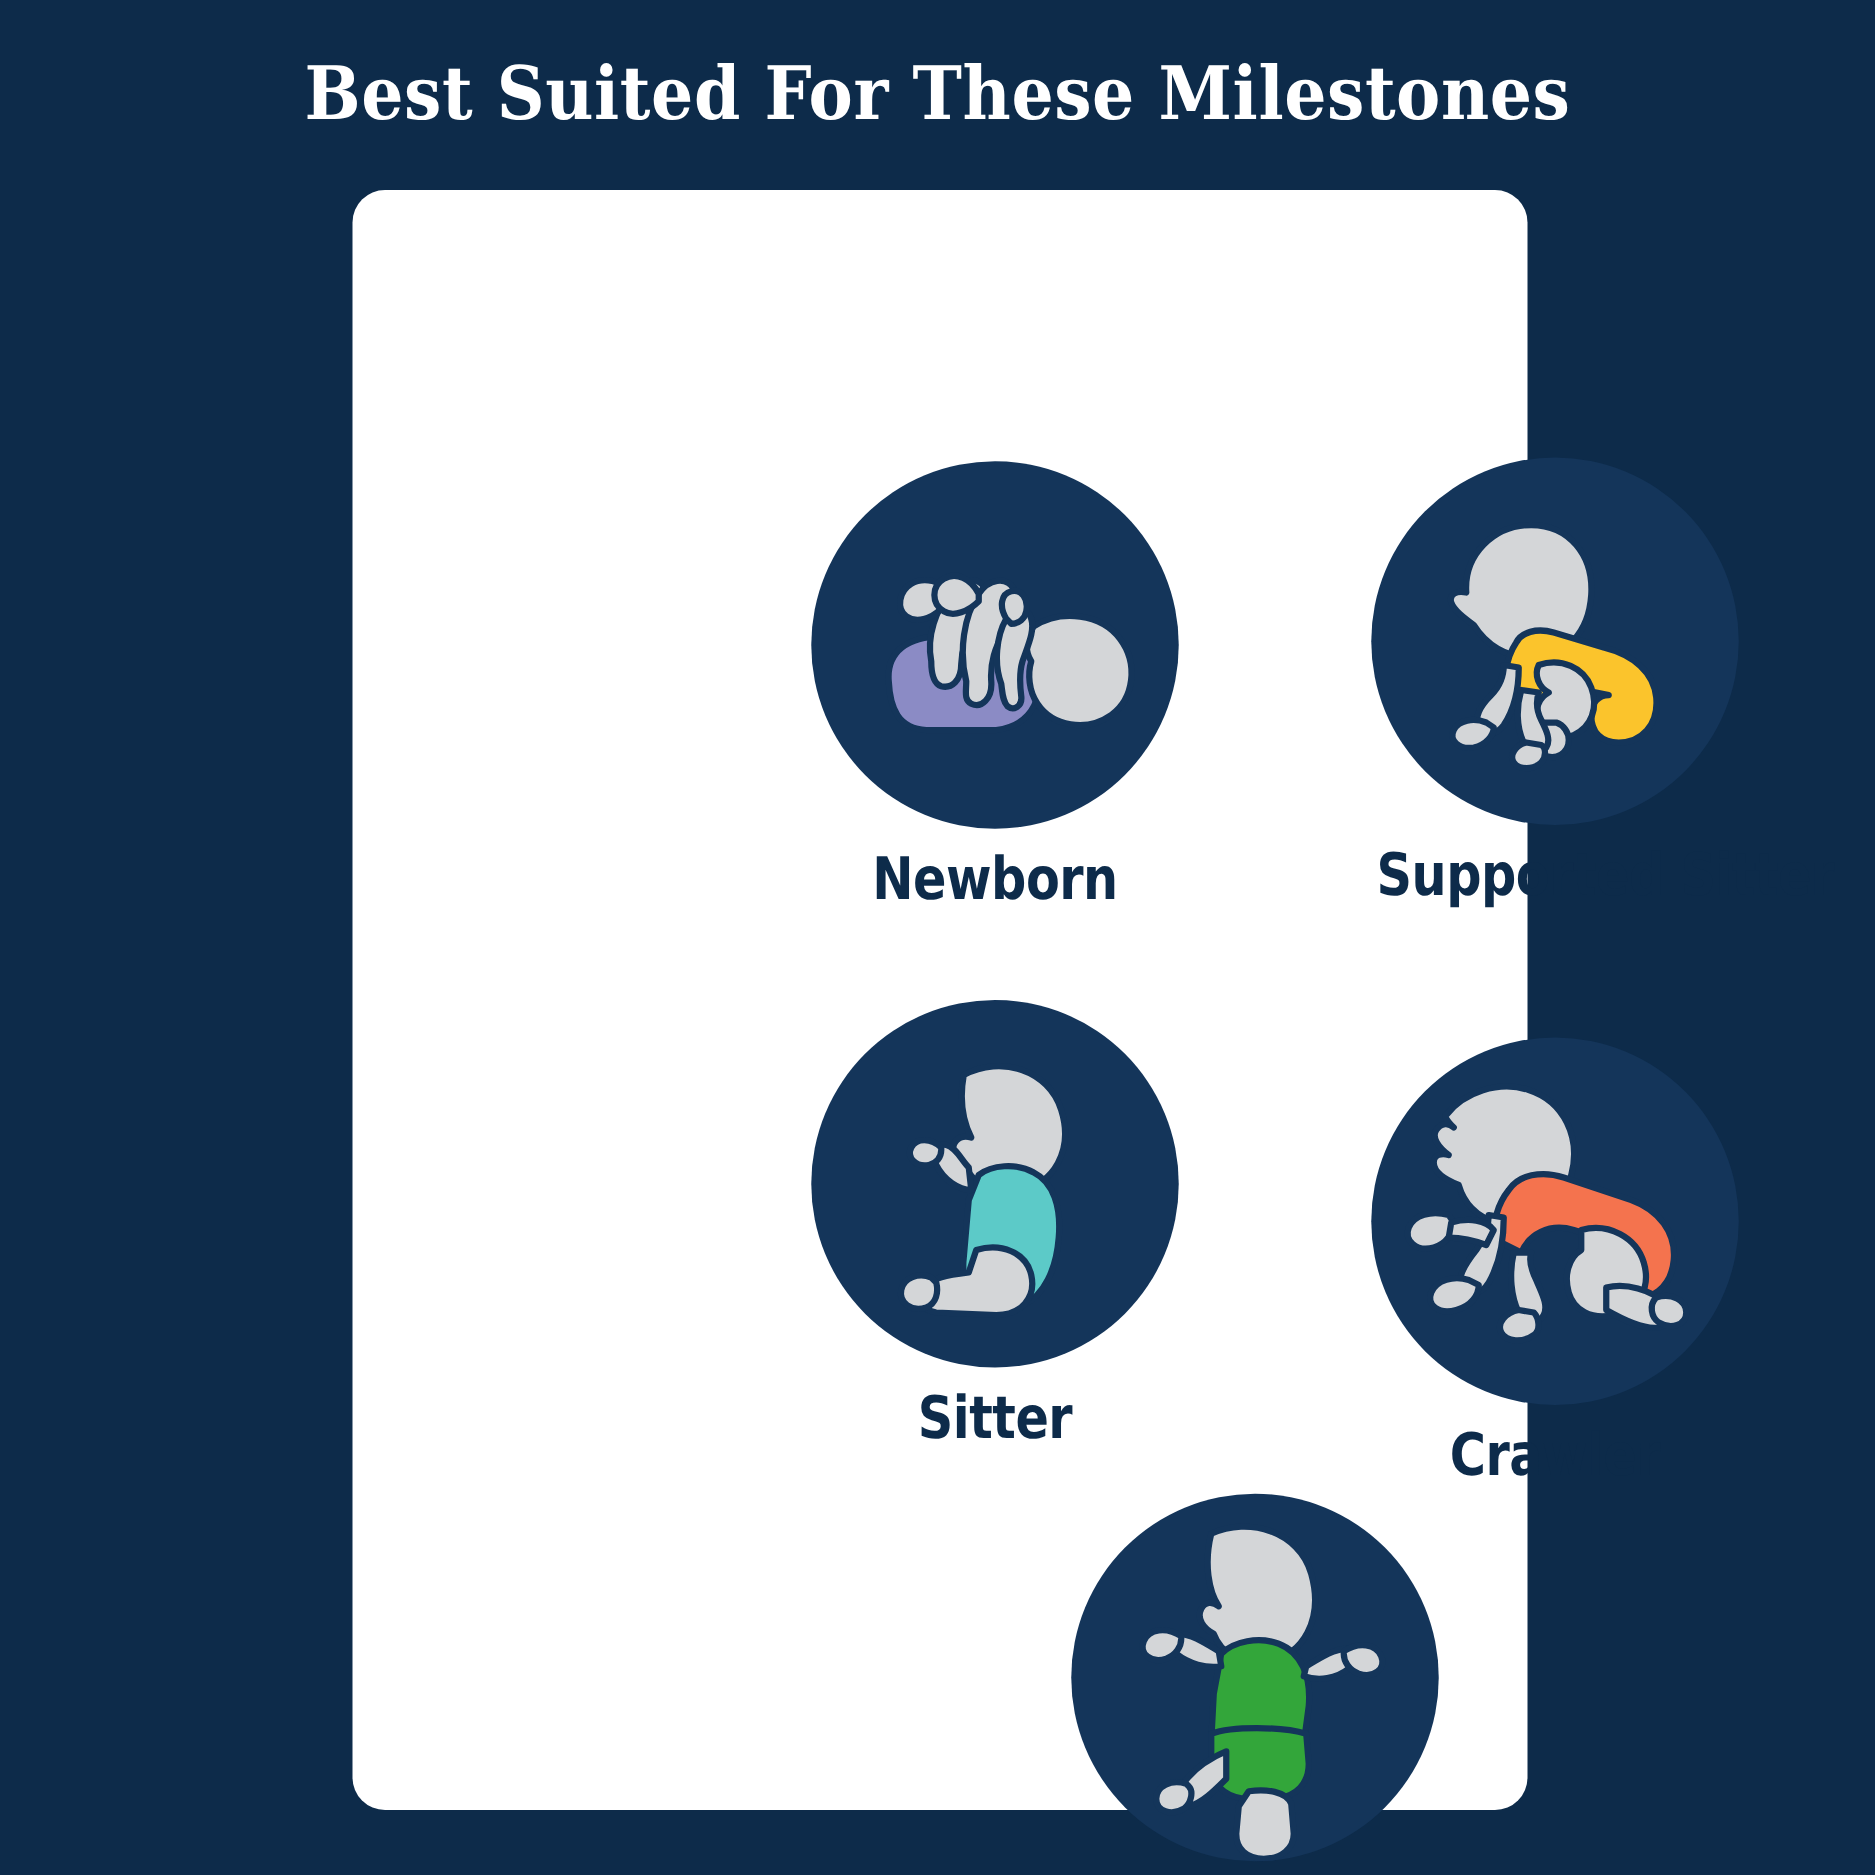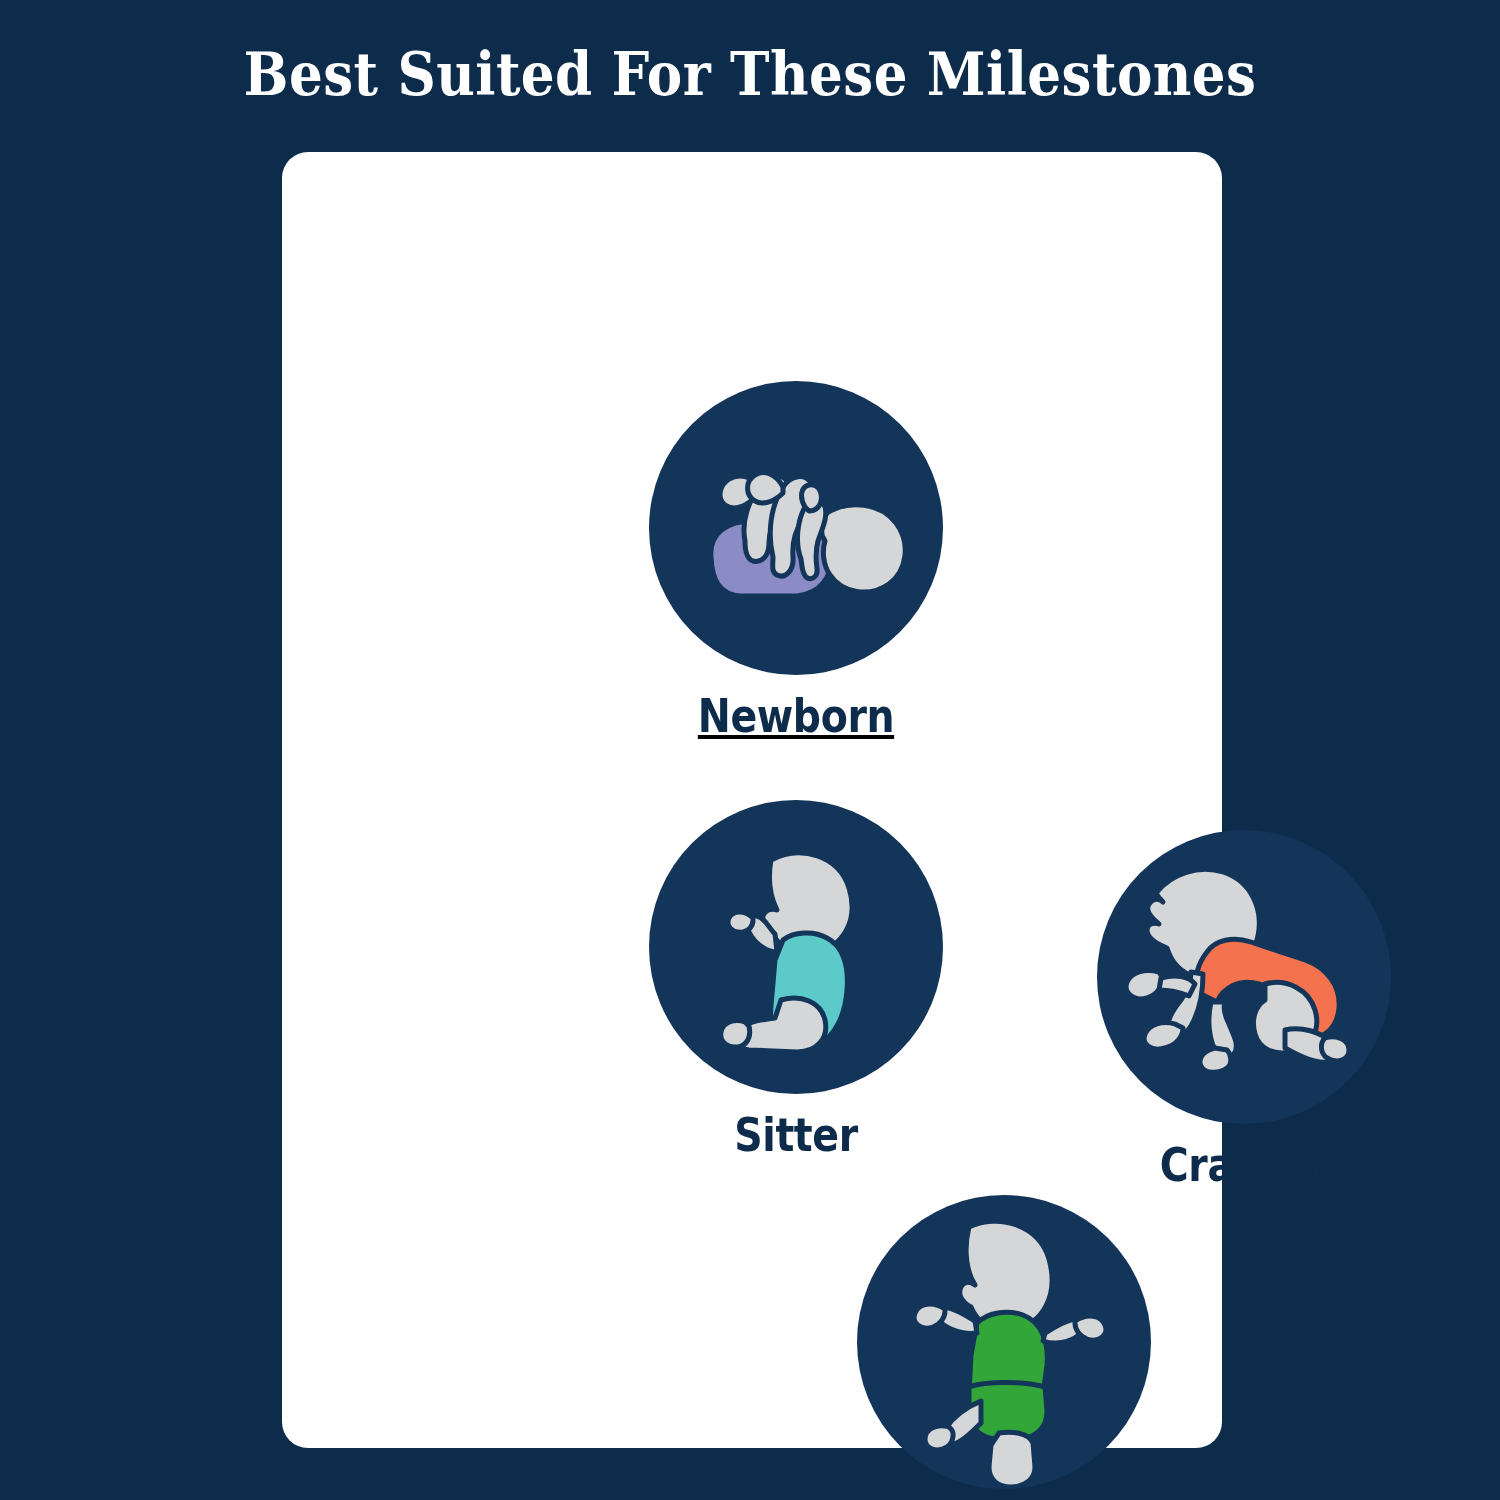--- a/index.html
+++ b/index.html
@@ -74,21 +74,21 @@
     font-weight: 700;
     font-size: 47px;
     line-height: 1.08;
     letter-spacing: -0.5px;
     transform: scaleX(0.84);
     transform-origin: 50% 50%;
     white-space: nowrap;
   }
 
   
-  #tile-newborn          { left: 344px;  top: 229px; text-decoration: underline; }
+  #tile-newborn          { left: 344px;  top: 217px; }
   #tile-supported-sitter { left: 792px;  top: 214px; }
   #tile-sitter           { left: 344px;  top: 648px; }
   #tile-crawler          { left: 792px;  top: 678px; }
   #tile-toddler          { left: 552px;  top: 1043px; }
 </style>
 </head>
 <body>
 
 <div id="page-title">Best Suited For These Milestones</div>
 
@@ -125,20 +125,58 @@
                    C169 196 162 200 157 196 C153 192 153 185 152 178 Z" fill="#d4d6d8"></path>
 
           <path d="M156 126 C150 116 152 106 160 104 C168 102 174 110 172 120
                    C171 126 166 130 160 130 Z" fill="#d4d6d8"></path>
         </g>
       </svg>
     </div>
     <div class="tile-label">Newborn</div>
   </div>
 
+  <div class="tile" id="tile-supported-sitter">
+    <div class="tile-circle">
+      <svg viewBox="0 0 294 294" xmlns="http://www.w3.org/2000/svg">
+        <g stroke="#14355a" stroke-width="5" stroke-linejoin="round" stroke-linecap="round">
+
+          <path d="M76 108 C74 78 98 54 128 54 C158 54 178 78 176 110
+                   C174 140 156 160 128 160 C108 160 92 150 82 134
+                   C74 128 66 122 64 116 C62 110 68 106 76 108 Z" fill="#d4d6d8"></path>
+
+          <path d="M116 148 C120 140 132 136 146 140 L186 152
+                   C210 158 226 172 228 192 C230 214 216 228 198 228
+                   C184 228 176 220 176 206 C176 196 182 190 190 190
+                   L170 186 C152 182 138 190 132 200 L112 192
+                   C104 180 108 160 116 148 Z" fill="#fbc42c"></path>
+
+          <path d="M118 168 C118 186 114 202 106 214 C100 222 90 224 86 216
+                   C82 208 88 198 96 190 C102 184 106 176 106 166 Z" fill="#d4d6d8"></path>
+
+          <path d="M92 212 C82 208 70 210 66 218 C62 226 70 234 82 232
+                   C92 230 98 222 98 216 Z" fill="#d4d6d8"></path>
+
+          <path d="M134 166 C152 160 170 168 176 184 C182 200 176 216 162 222
+                   C150 227 138 222 134 212 C130 202 134 192 142 188
+                   C134 184 130 174 134 166 Z" fill="#d4d6d8"></path>
+
+          <path d="M136 212 C130 222 130 234 138 238 C148 243 158 236 158 226
+                   C158 220 154 214 148 212 Z" fill="#d4d6d8"></path>
+
+          <path d="M120 186 C116 200 116 216 122 228 C126 236 136 238 140 232
+                   C144 226 140 218 136 210 C132 202 132 194 134 188 Z" fill="#d4d6d8"></path>
+
+          <path d="M124 228 C116 230 110 238 114 244 C118 250 130 250 136 244
+                   C140 240 140 232 136 230 Z" fill="#d4d6d8"></path>
+        </g>
+      </svg>
+    </div>
+    <div class="tile-label">Supported Sitter</div>
+  </div>
 
   <div class="tile" id="tile-crawler">
     <div class="tile-circle">
       <svg viewBox="0 0 294 294" xmlns="http://www.w3.org/2000/svg">
         <g stroke="#14355a" stroke-width="5" stroke-linejoin="round" stroke-linecap="round">
 
           <path d="M60 62 C74 44 102 34 126 42 C154 51 168 80 160 110
                    C152 140 126 156 100 148 C84 143 74 132 70 118
                    C60 114 50 108 50 100 C50 94 56 92 62 94
                    C54 88 48 80 52 74 C56 68 62 68 66 72

